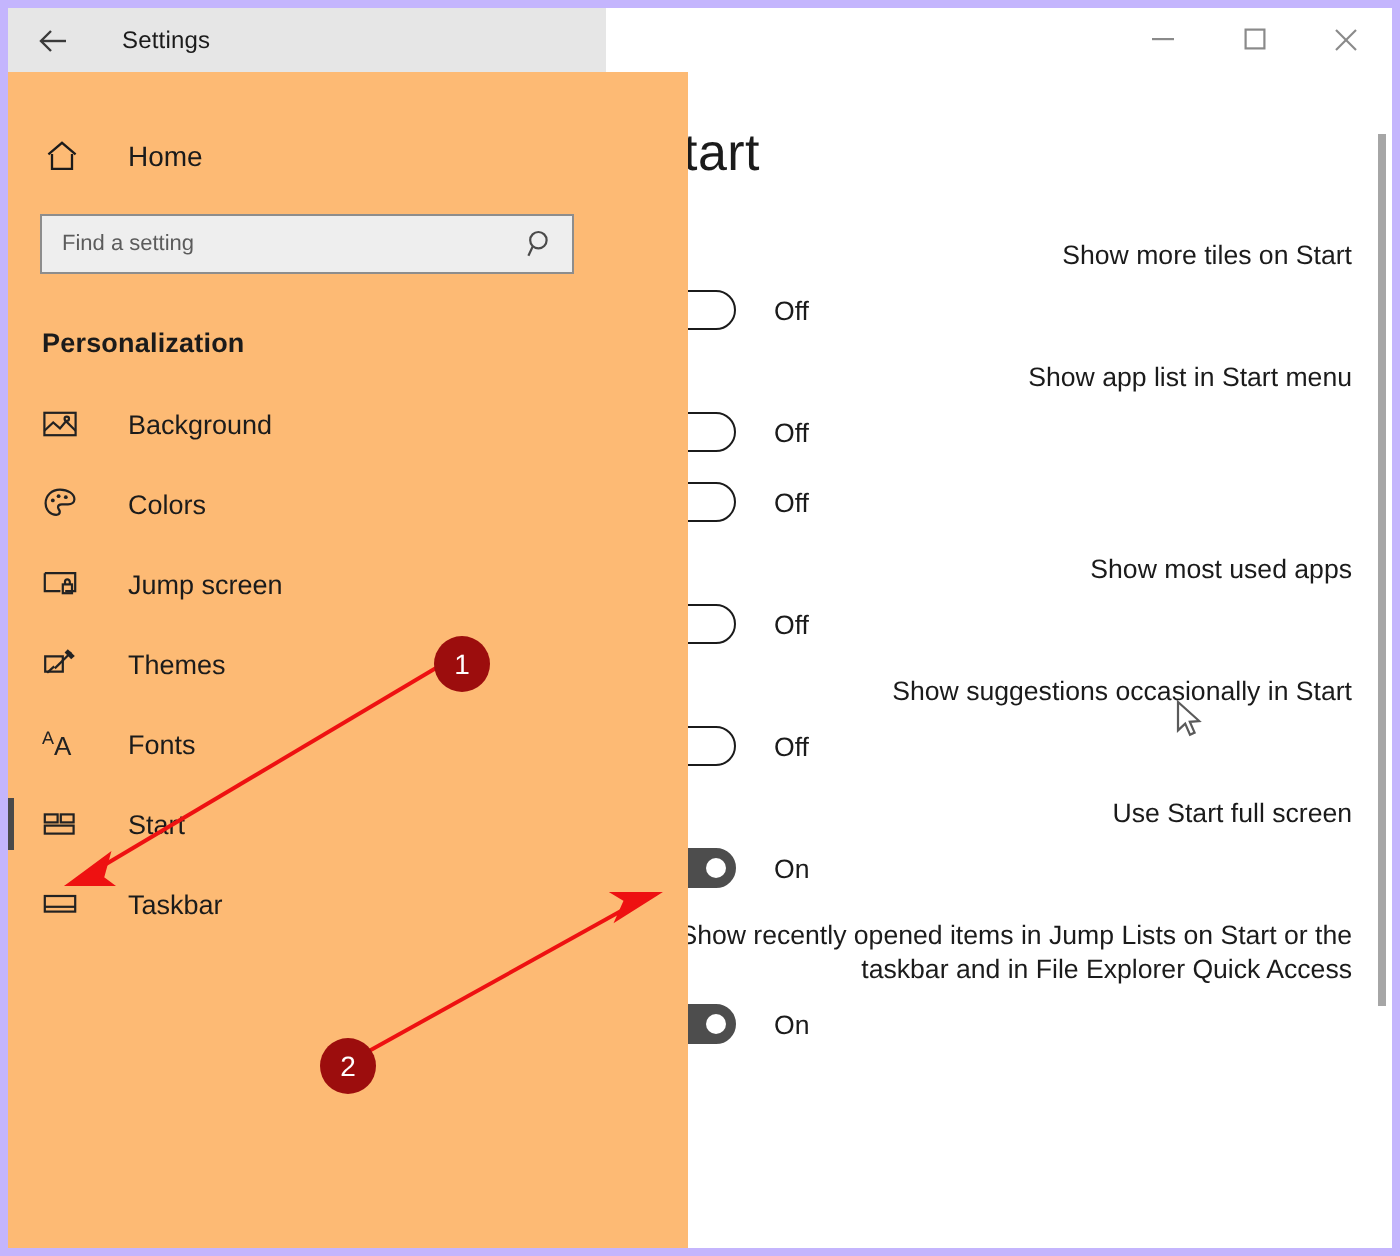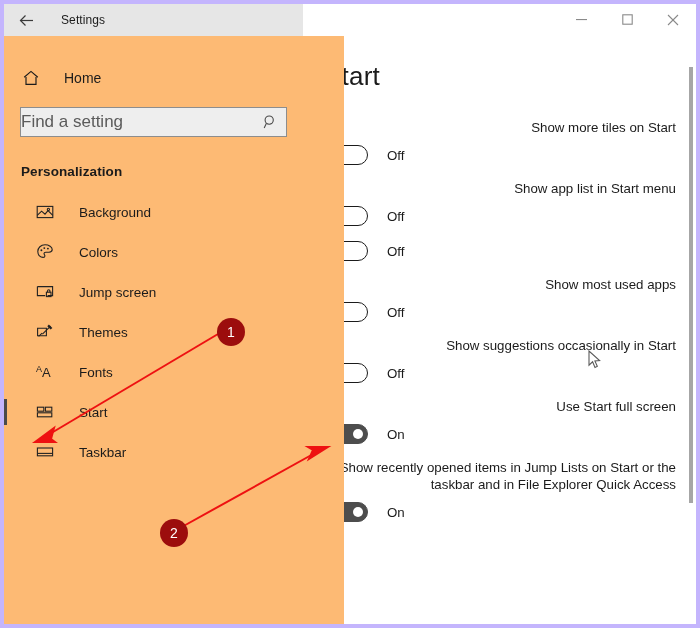--- a/index.html
+++ b/index.html
@@ -96,22 +96,23 @@
     position: relative;
     margin: 11px 0 0 16px;
     width: 267px;
     height: 30px;
     background: #eeeeee;
     border: 1px solid #8d8d8d;
     display: flex;
     align-items: center;
   }
   .searchbox .ph {
-    font-size: 17px;
+    font-size: 11px;
     color: #5b5b5b;
+    margin-left: 10px;
   }
   .search-icon {
     position: absolute;
     right: 8px; top: 50%;
     transform: translateY(-50%);
     color: #4a4a4a;
     display: flex;
   }
   .cat-title {
     font-size: 13.5px;
@@ -119,21 +120,21 @@
     color: #1b1b1b;
     margin: 27px 0 0 17px;
     letter-spacing: .1px;
   }
   .nav { margin-top: 13px; }
   .nav-item {
     position: relative;
     display: flex;
     align-items: center;
     height: 40px;
-    padding-left: 32px;
+    padding-left: 17px;
   }
   .nav-item.selected::before {
     content: "";
     position: absolute;
     left: 0; top: 7px;
     width: 3px; height: 26px;
     background: #4a4a4a;
   }
   .nav-icon {
     width: 22px;

